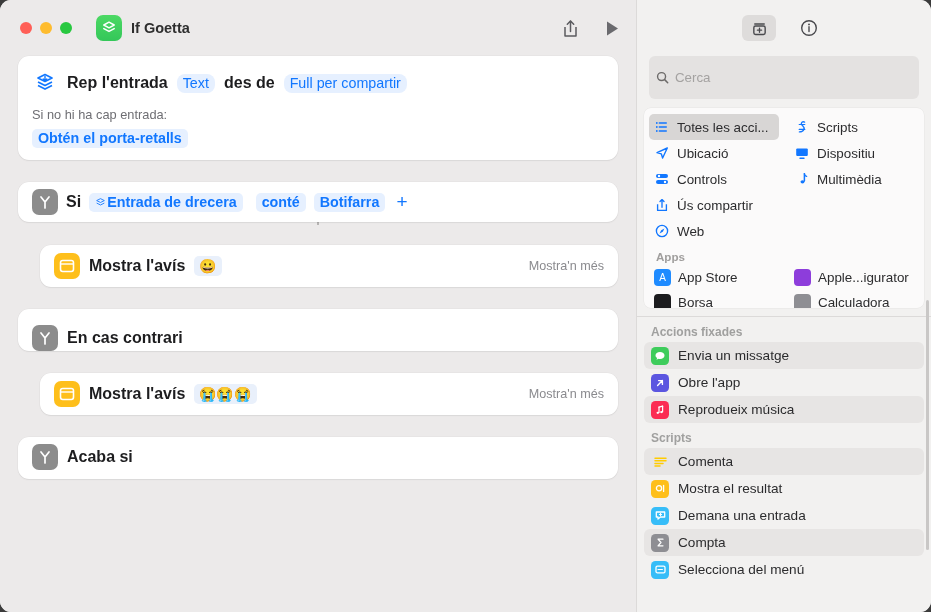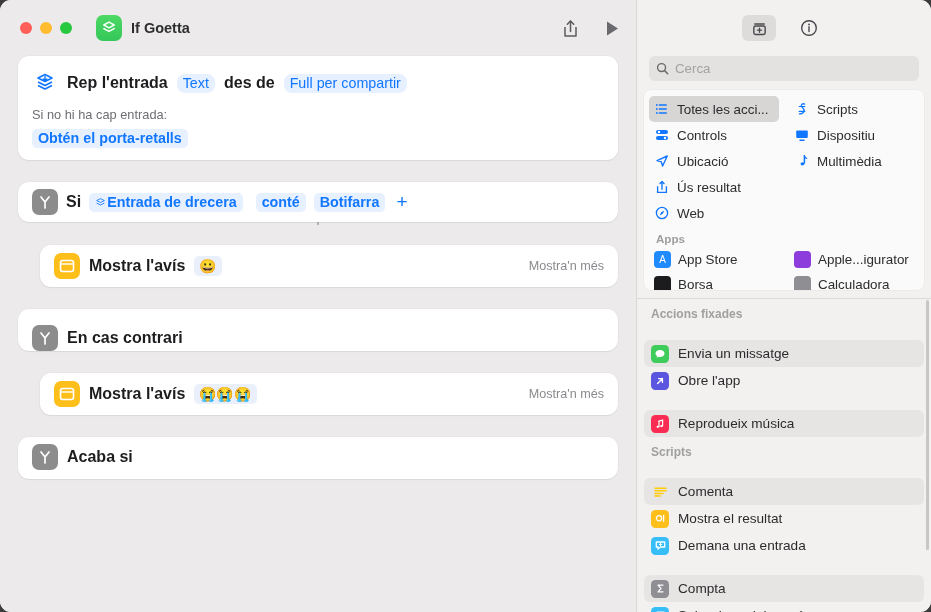--- a/index.html
+++ b/index.html
@@ -109,21 +109,21 @@
   }
   #sb-top { height: 56px; display: flex; align-items: center; justify-content: center; gap: 16px; }
   .sb-tool {
     width: 34px; height: 26px; border-radius: 6px;
     display: flex; align-items: center; justify-content: center;
   }
   .sb-tool.sel { background: #dedcdb; }
 
   #search-wrap { padding: 0 12px 9px 12px; }
   #search {
-    height: 25px; background: #e4e2e1; border-radius: 6px;
+    height: 43px; background: #e4e2e1; border-radius: 6px;
     display: flex; align-items: center; padding: 0 7px; gap: 6px;
   }
   #search .ph { font-size: 13.3px; color: #a4a2a1; }
 
   #cats {
     margin: 0 7px; height: 200px;
     background: #fbfafa; border-radius: 7px;
     overflow: hidden;
     box-shadow: 0 0 0 0.5px rgba(0,0,0,0.05);
     position: relative;
@@ -154,21 +154,21 @@
   #divider { height: 1px; background: #dcdad9; margin-top: 8px; }
 
   #pinned { padding-top: 6px; }
   .sec-head { font-size: 12px; color: #a0a09f; font-weight: bold; padding: 2px 12px 3px 14px; }
   .act-row {
     display: flex; align-items: center; gap: 9px;
     height: 27px; margin: 0 7px; padding: 0 7px;
     border-radius: 6px;
     font-size: 13.6px; color: #2b2b2d; white-space: nowrap;
   }
-  .act-row.alt { background: #e7e5e4; margin-top: 16px; }
+  .act-row.alt { background: #e7e5e4; }
   .act-ico { width: 18px; height: 18px; border-radius: 4.5px; flex: 0 0 18px;
              display: flex; align-items: center; justify-content: center; }
   #sb-scroll {
     position: absolute; right: 2px; top: 300px; width: 3px; height: 250px;
     background: #c9c7c6; border-radius: 2px;
   }
 </style>
 </head>
 <body>
 
@@ -350,46 +350,46 @@
                   <circle cx="1.8" cy="7" r="0.9" fill="#1277ff"></circle>
                   <circle cx="1.8" cy="11" r="0.9" fill="#1277ff"></circle>
               </svg>
             </span>
             <span>Totes les acci...</span>
           </div>
 
           <div class="cat-row">
             <span class="cat-ico">
               <svg width="14" height="14" viewBox="0 0 14 14">
+                <path d="M12.3 2 2 6.6l4.3 1.2L7.6 12 12.3 2z" fill="none" stroke="#1277ff" stroke-width="1.4" stroke-linejoin="round"></path>
+              </svg>
+            </span>
+            <span>Ubicació</span>
+          </div>
+
+          <div class="cat-row">
+            <span class="cat-ico">
+              <svg width="14" height="14" viewBox="0 0 14 14">
                 <rect x="1" y="2" width="12" height="4" rx="2" fill="#1277ff"></rect>
                 <rect x="1" y="8" width="12" height="4" rx="2" fill="#1277ff"></rect>
                 <circle cx="4" cy="4" r="1.2" fill="#fff"></circle>
                   <circle cx="10" cy="10" r="1.2" fill="#fff"></circle>
               </svg>
             </span>
             <span>Controls</span>
           </div>
 
           <div class="cat-row">
             <span class="cat-ico">
               <svg width="14" height="14" viewBox="0 0 14 14">
-                <path d="M12.3 2 2 6.6l4.3 1.2L7.6 12 12.3 2z" fill="none" stroke="#1277ff" stroke-width="1.4" stroke-linejoin="round"></path>
-              </svg>
-            </span>
-            <span>Ubicació</span>
-          </div>
-
-          <div class="cat-row">
-            <span class="cat-ico">
-              <svg width="14" height="14" viewBox="0 0 14 14">
                 <path d="M2.6 6.3v6.1h8.8V6.3" fill="none" stroke="#1277ff" stroke-width="1.35" stroke-linejoin="round"></path>
                 <path d="M7 9.2V1.6M5 3.6 7 1.6l2 2" fill="none" stroke="#1277ff" stroke-width="1.35" stroke-linecap="round" stroke-linejoin="round"></path>
               </svg>
             </span>
-            <span>Ús resultat</span>
+            <span>Ús compartir</span>
           </div>
 
           <div class="cat-row">
             <span class="cat-ico">
               <svg width="14" height="14" viewBox="0 0 14 14">
                 <circle cx="7" cy="7" r="5.6" fill="none" stroke="#1277ff" stroke-width="1.35"></circle>
                 <path d="M9.4 4.6 6.2 6.2 4.6 9.4 7.8 7.8z" fill="#1277ff"></path>
               </svg>
             </span>
             <span>Web</span>

